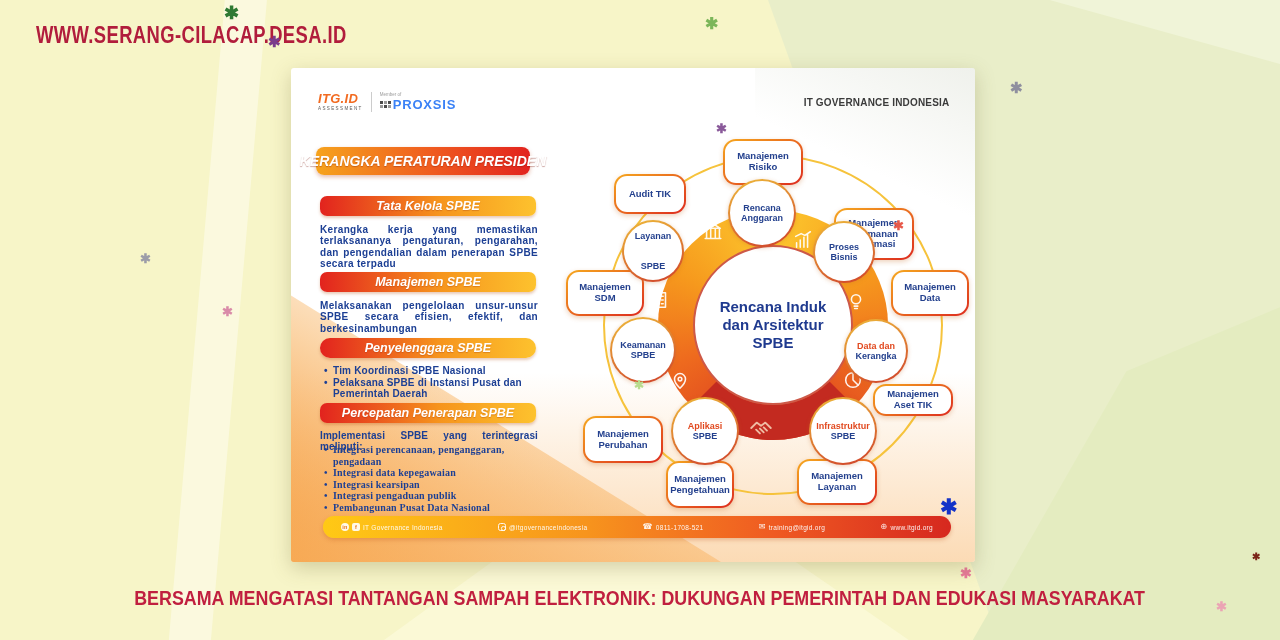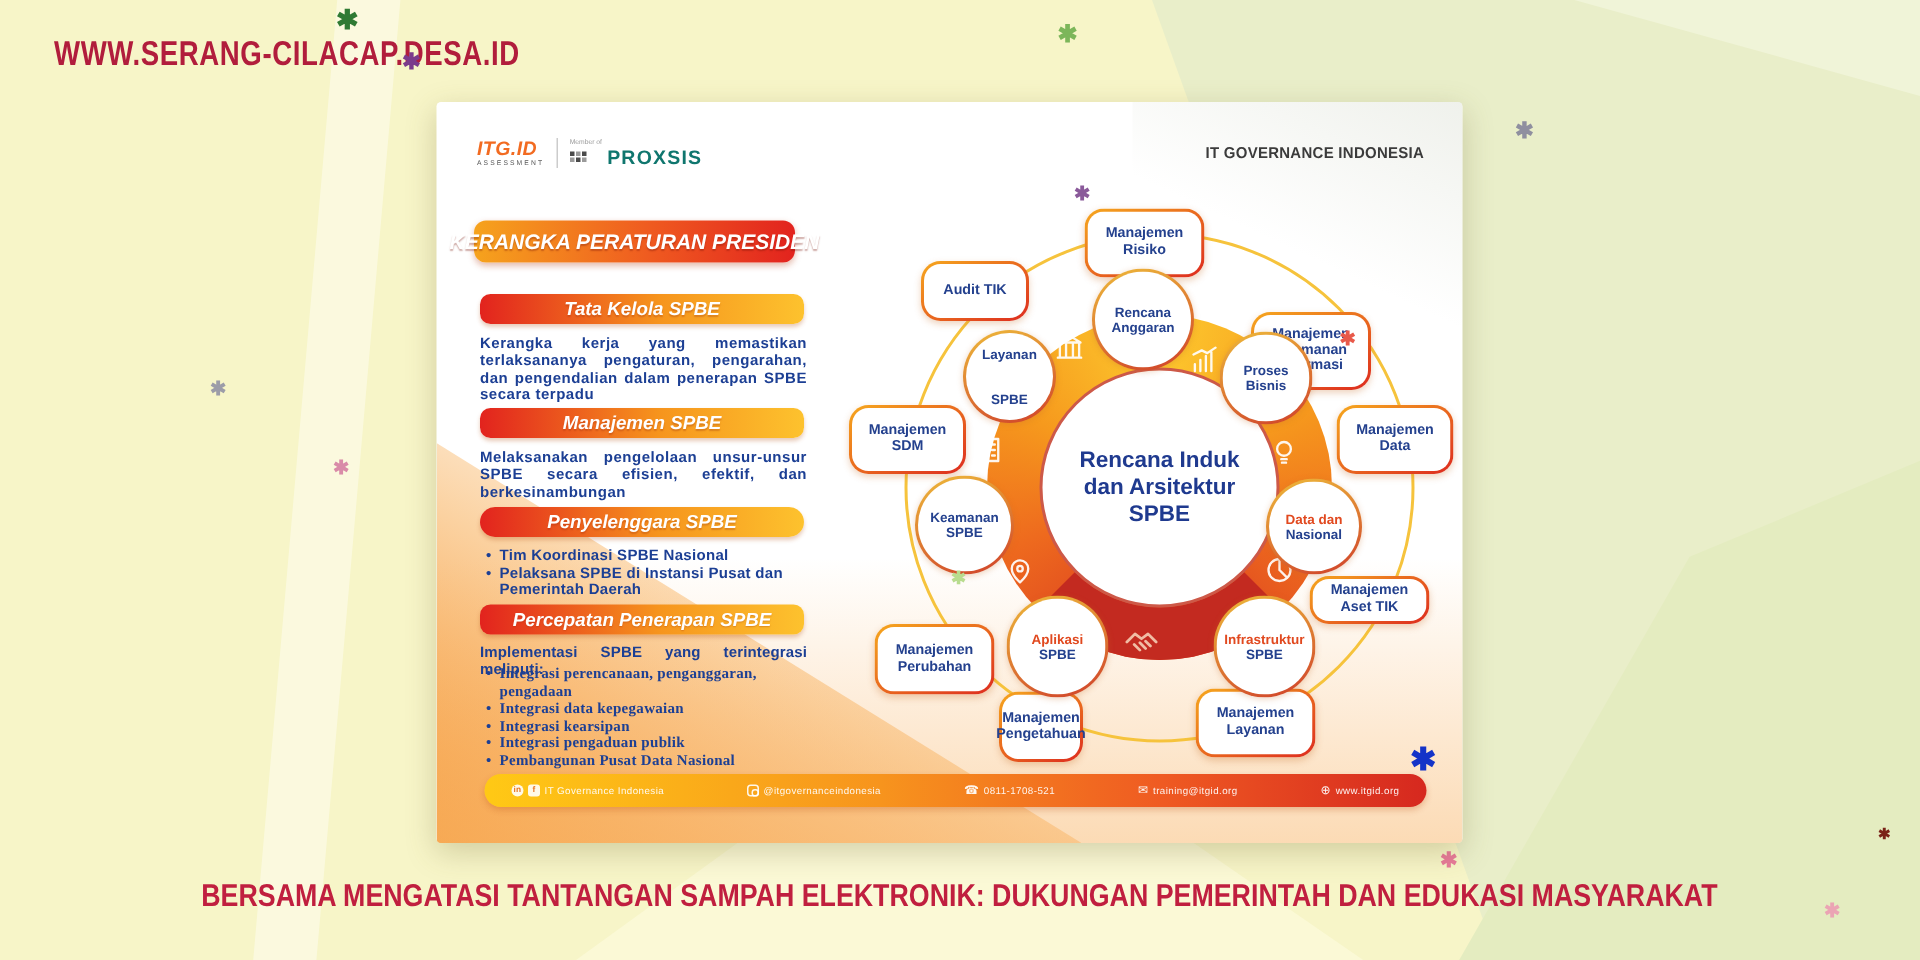--- a/index.html
+++ b/index.html
@@ -50,21 +50,21 @@
 
   
   .card-header { position:absolute; left:27px; top:24px; right:26px; display:flex;
                  justify-content:space-between; align-items:flex-start; }
   .logo-group { display:flex; align-items:center; gap:8px; }
   .logo-itg { display:flex; flex-direction:column; line-height:1; border-right:1px solid #ccc; padding-right:8px; }
   .itg-main { color:#f26b21; font-weight:bold; font-style:italic; font-size:13px; letter-spacing:.3px; }
   .itg-sub { color:#5a5a5a; font-size:4.5px; letter-spacing:1.4px; margin-top:2px; }
   .logo-prox { display:flex; flex-direction:column; line-height:1; }
   .member { color:#9a9a9a; font-size:4.5px; margin-bottom:1px; }
-  .prox-row { display:flex; align-items:center; gap:14px; color:#0f766e; font-weight:bold; font-size:13px; letter-spacing:.8px; }
+  .prox-row { display:flex; align-items:center; gap:2px; color:#3b82f6; font-weight:bold; font-size:13px; letter-spacing:.8px; }
   .grid-icon { display:grid; grid-template-columns:repeat(3,3px); grid-auto-rows:3px; gap:1px; }
   .grid-icon i { background:#4a4a4a; }
   .grid-icon i.lt { background:#9a9a9a; }
   .org { color:#3b3b3b; font-weight:bold; font-size:10.5px; letter-spacing:.2px; margin-top:4px; transform:scaleX(.95); transform-origin:right; }
 
   
   .title-banner { position:absolute; left:25px; top:79px; width:214px; height:28px; border-radius:8px;
                   background:linear-gradient(90deg,#f6a31d,#ef5a20 55%,#e2231e);
                   color:#fff; font-weight:bold; font-style:italic; font-size:14px;
                   display:flex; align-items:center; justify-content:center; white-space:nowrap;
@@ -114,26 +114,26 @@
            box-shadow:0 1px 4px rgba(200,110,40,.3); }
   .icirc .ln1.accent { color:#e1491f; }
 
   
   .n-audit { left:323px; top:106px; width:72px; height:40px; }
   .n-risiko { left:432px; top:71px; width:80px; height:46px; }
   .n-keamananinfo { left:543px; top:96px; width:80px; height:52px;margin-top:44px; }
   .n-data { left:600px; top:202px; width:78px; height:46px; }
   .n-asettik { left:582px; top:316px; width:80px; height:32px; }
   .n-layanan { left:506px; top:391px; width:80px; height:46px; }
-  .n-pengetahuan { left:375px; top:393px; width:56px; height:47px; }
+  .n-pengetahuan { left:375px; top:393px; width:68px; height:47px; }
   .n-perubahan { left:292px; top:316px; width:80px; height:47px;margin-top:32px; }
   .n-sdm { left:275px; top:202px; width:78px; height:46px; }
 
   
-  .c-layanan { left:351px; top:152px; width:62px; height:62px;gap:20px; }
+  .c-layanan { left:331px; top:152px; width:62px; height:62px;gap:20px; }
   .c-anggaran { left:437px; top:111px; width:68px; height:68px; }
   .c-proses { left:522px; top:153px; width:62px; height:62px; }
   .c-datainfo { left:553px; top:251px; width:64px; height:64px; }
   .c-infra { left:518px; top:329px; width:68px; height:68px; }
   .c-aplikasi { left:380px; top:329px; width:68px; height:68px; }
   .c-keamanan { left:319px; top:249px; width:66px; height:66px; }
 
   
   .ri-library { left:411px; top:153px; }
   .ri-chart { left:501px; top:161px; }
@@ -301,21 +301,21 @@
     <div class="icirc c-anggaran">
       <span class="ln1">Rencana</span>
       <span class="ln2">Anggaran</span>
     </div>
     <div class="icirc c-proses">
       <span class="ln1">Proses</span>
       <span class="ln2">Bisnis</span>
     </div>
     <div class="icirc c-datainfo">
       <span class="ln1 accent">Data dan</span>
-      <span class="ln2">Nasional</span>
+      <span class="ln2">Kerangka</span>
     </div>
     <div class="icirc c-infra">
       <span class="ln1 accent">Infrastruktur</span>
       <span class="ln2">SPBE</span>
     </div>
     <div class="icirc c-aplikasi">
       <span class="ln1 accent">Aplikasi</span>
       <span class="ln2">SPBE</span>
     </div>
     <div class="icirc c-keamanan">

